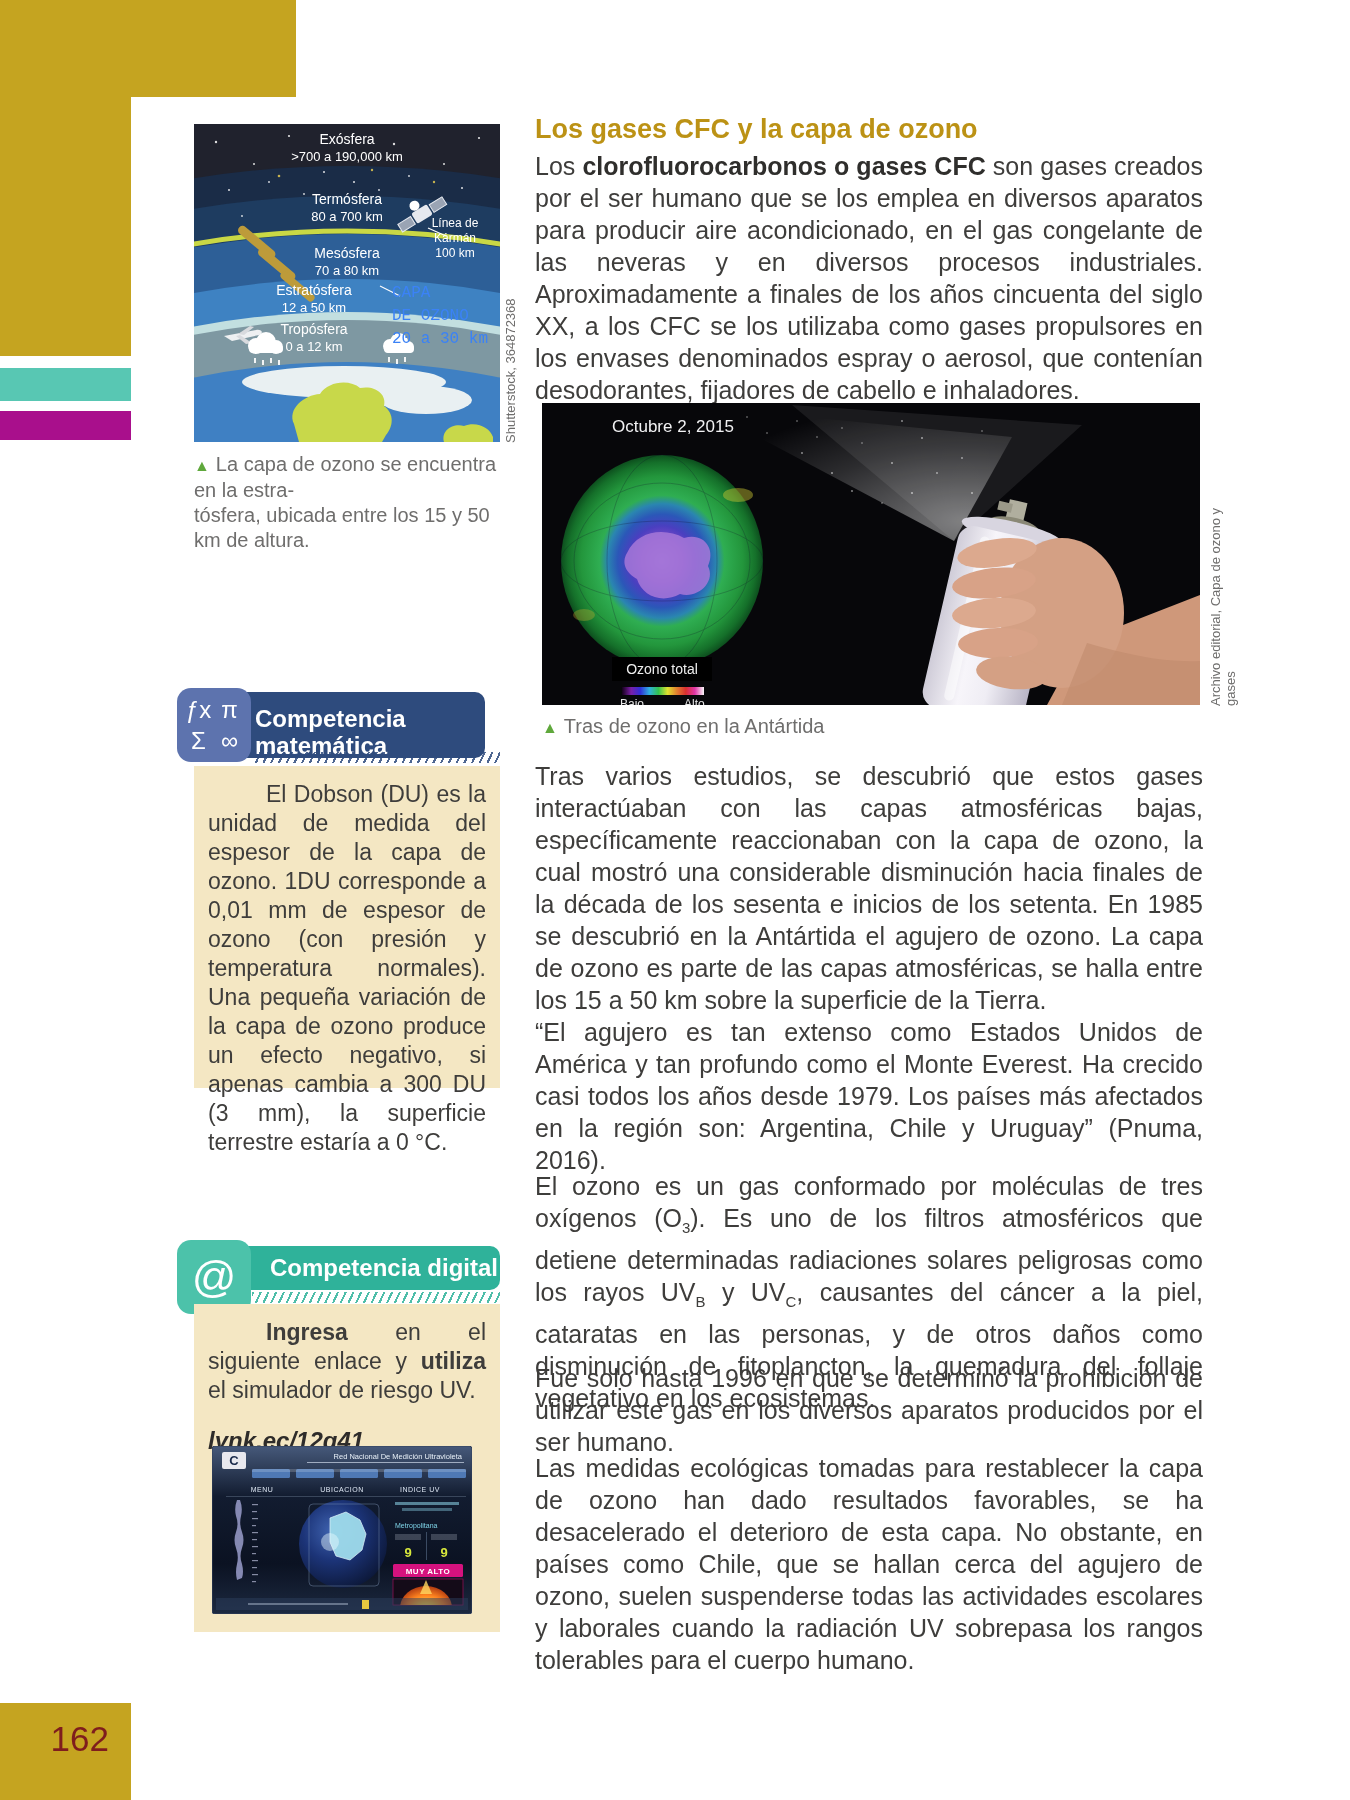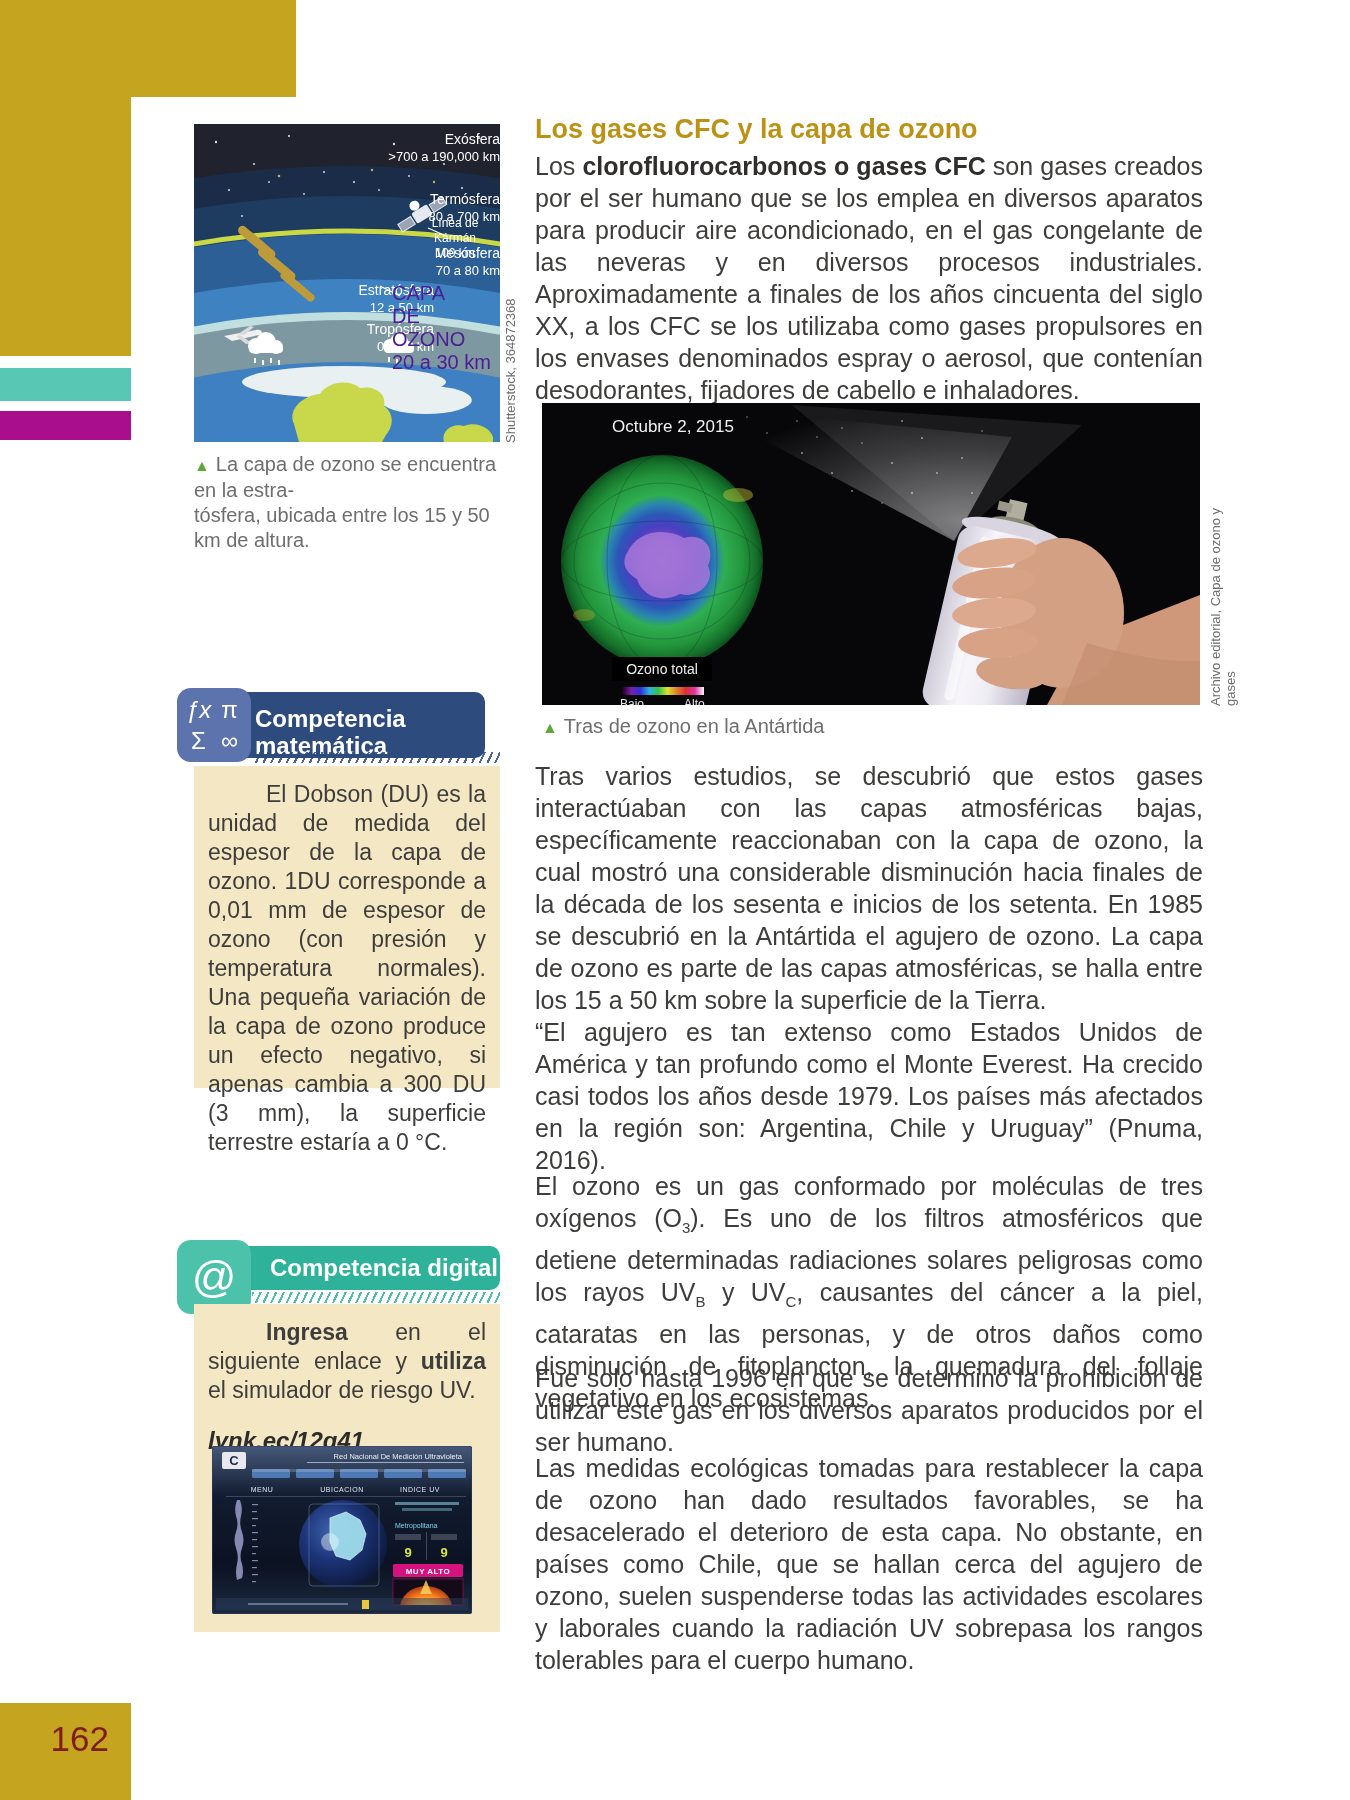--- a/index.html
+++ b/index.html
@@ -11,25 +11,25 @@
   .gold-wide{left:0;top:0;width:296px;height:97px;background:#c5a420;}
   .gold-col{left:0;top:0;width:131px;height:356px;background:#c5a420;}
   .teal-bar{left:0;top:368px;width:131px;height:33px;background:#58c7b3;}
   .magenta-bar{left:0;top:411px;width:131px;height:29px;background:#a90f8c;}
   .gold-bottom{left:0;top:1703px;width:131px;height:97px;background:#c5a420;
                color:#7f1d1d;font-size:35px;text-align:right;box-sizing:border-box;padding:16px 22px 0 0;}
 
   
   .atmo{left:194px;top:124px;width:306px;height:318px;}
   .atmo svg{position:absolute;left:0;top:0;}
-  .lyr{position:absolute;left:0;width:306px;text-align:right;color:#fff;line-height:17px;}
+  .lyr{position:absolute;left:0;width:306px;text-align:center;color:#fff;line-height:17px;}
   .lyr-name{display:block;font-size:14px;}
   .lyr-range{display:block;font-size:13px;}
-  .ozone-lbl{position:absolute;left:198px;top:158px;width:106px;color:#4c1d95;
-             font-size:20px;line-height:23px;}
+  .ozone-lbl{position:absolute;left:198px;top:158px;width:106px;color:#3b82f6;
+             font-size:16px;line-height:23px;font-family:Liberation Mono, monospace;}
   .ozone-lbl span{display:block;}
   .karman-lbl{position:absolute;right:9px;top:92px;width:72px;text-align:center;color:#fff;
               font-size:12px;line-height:15px;}
   .karman-lbl span{display:block;}
 
   .vcredit{color:#6e6d6c;font-size:13px;writing-mode:vertical-rl;transform:rotate(180deg);
            display:flex;align-items:center;}
   .credit1{left:503px;top:291px;height:152px;}
   .credit2{left:1208px;top:490px;height:216px;}
 
@@ -55,21 +55,21 @@
   .legend-bar{position:absolute;left:80px;top:284px;width:82px;height:8px;
               background:linear-gradient(to right,#14001a,#7a1fa8,#2f2fd8,#2fb0e0,#32c24e,#e0e02f,#e0802f,#d8302f,#e035a8,#f8f8f8);}
   .legend-low{position:absolute;left:78px;top:294px;font-size:12px;color:#e8e8e8;}
   .legend-high{position:absolute;left:142px;top:294px;font-size:12px;color:#e8e8e8;}
 
   
   .note-tile{border-radius:14px;color:#fff;}
   .tile-math{left:177px;top:688px;width:74px;height:74px;background:#5d73ae;
              display:grid;grid-template-columns:1fr 1fr;align-items:center;justify-items:center;
              font-size:24px;padding:6px;box-sizing:border-box;}
-  .tile-math .g1{font-style:italic;text-align:center;}
+  .tile-math .g1{text-align:center;}
   .tile-dig{left:177px;top:1240px;width:74px;height:74px;background:#4cc2aa;
             display:flex;align-items:center;justify-content:center;font-size:44px;}
   .note-head{background:#2e4b7d;border-radius:10px;color:#fff;font-weight:bold;box-sizing:border-box;}
   .head-math{left:203px;top:692px;width:282px;height:66px;font-size:24px;line-height:27px;padding:13px 0 0 52px;}
   .head-math span{display:block;}
   .head-dig{left:218px;top:1246px;width:282px;height:44px;background:#2fb29a;font-size:24px;
             line-height:44px;padding-left:52px;}
   .hatch{height:11px;}
   .hatch-math{left:252px;top:752px;width:248px;
       background:repeating-linear-gradient(115deg,rgba(46,75,125,.85) 0 2px,rgba(46,75,125,0) 2px 7px);}

